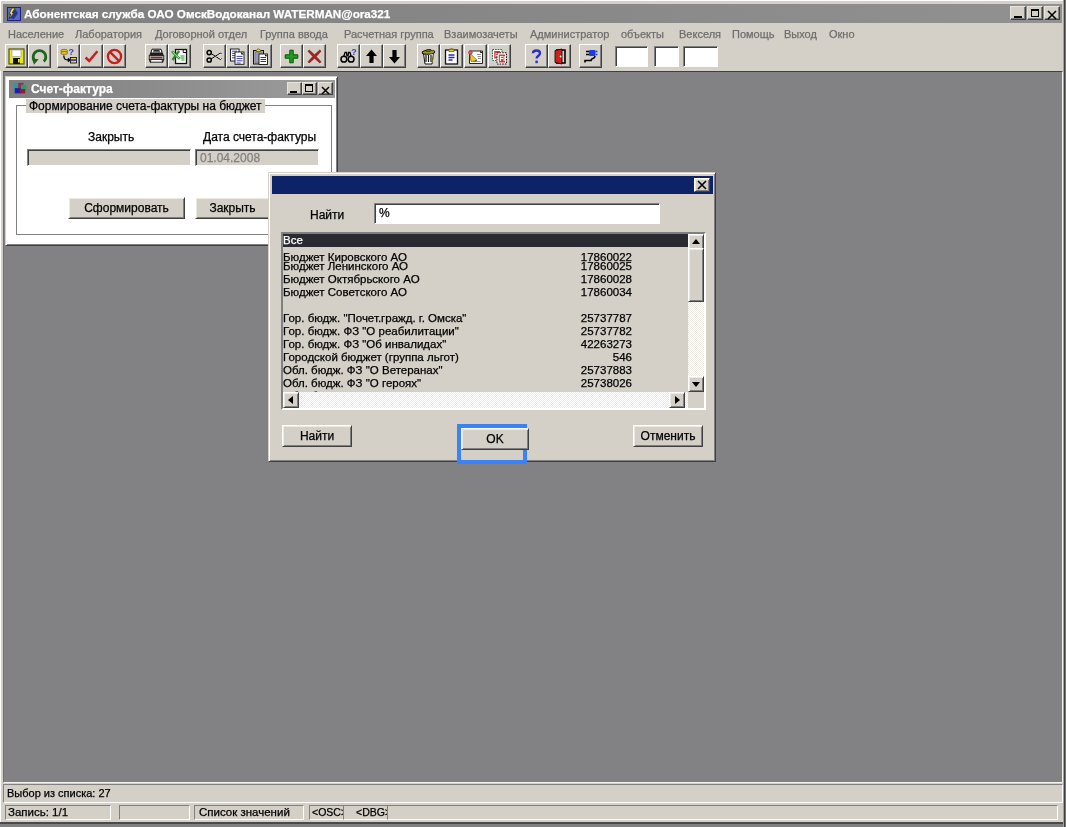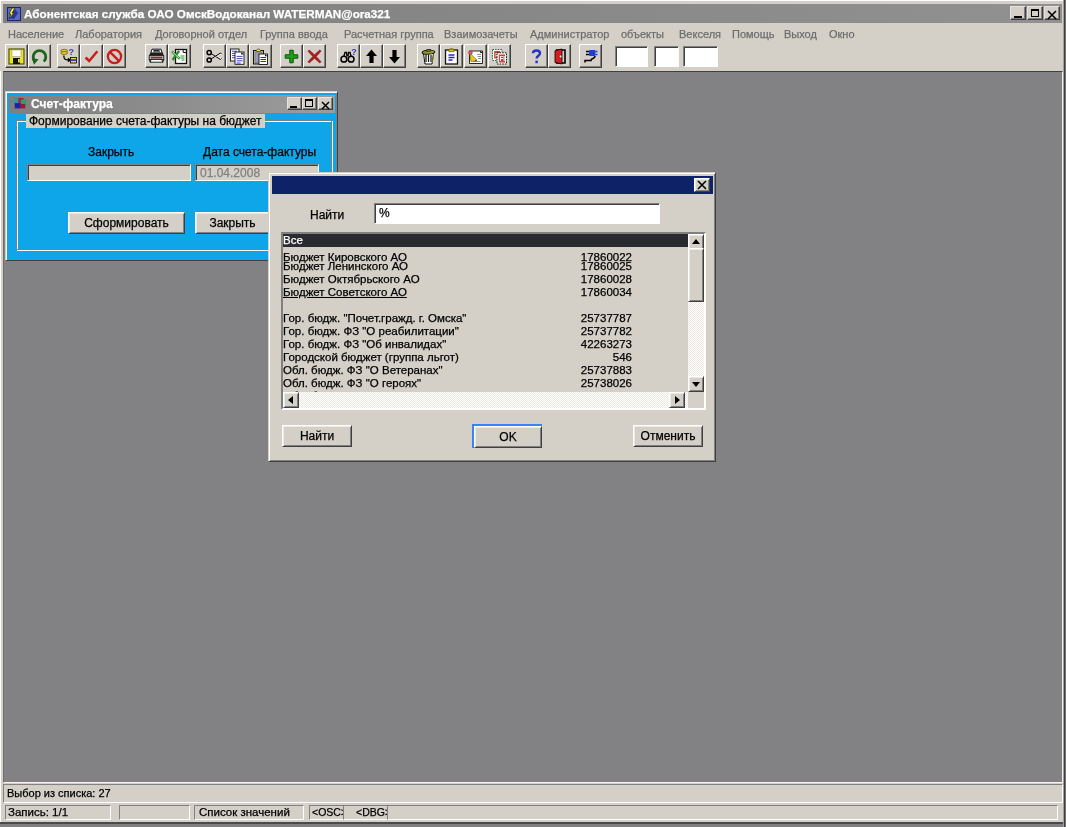--- a/index.html
+++ b/index.html
@@ -26,22 +26,22 @@
   box-shadow:inset -1px -1px 0 #808080; }
 .tbtn svg { position:absolute; left:2px; top:3px; }
 .tbox { position:absolute; top:2px; height:21px; background:#fff;
   border:1px solid; border-color:#808080 #fff #fff #808080;
   box-shadow:inset 1px 1px 0 #404040; }
 
 #mdi { left:3px; top:71px; width:1060px; height:712px; background:#828284;
   border-top:1px solid #404040; border-left:1px solid #6e6e6e;
   border-right:1px solid #f4f2ee; border-bottom:1px solid #f4f2ee; }
 
-.raised { background:#0ea5e9; border:1px solid; border-color:#d4d0c8 #404040 #404040 #d4d0c8;
-  box-shadow:inset 1px 1px 0 #fff, inset -1px -1px 0 #808080;margin-top:15px; }
+.raised { background:#ffffff; border:1px solid; border-color:#d4d0c8 #404040 #404040 #d4d0c8;
+  box-shadow:inset 1px 1px 0 #fff, inset -1px -1px 0 #808080; }
 .btn { background:#d4d0c8; border:1px solid; border-color:#fff #404040 #404040 #fff;
   box-shadow:inset 1px 1px 0 #ece9e2, inset -1px -1px 0 #808080;
   font-size:12px; color:#000; text-align:center; }
 
 #childwin { left:5px; top:76px; width:333px; height:170px; }
 #ctitle { position:absolute; left:3px; top:3px; width:326px; height:18px;
   background:linear-gradient(90deg,#7f7f7f,#9c9c9c);
   color:#fff; font-weight:bold; line-height:18px; }
 #ctitle span { position:absolute; left:22px; top:0; }
 .cbtn { position:absolute; top:2px; width:15px; height:13px; background:#d4d0c8;
@@ -339,21 +339,21 @@
           <path d="M3 2 L11 10 M11 2 L3 10" stroke="#000" stroke-width="1.6"></path>
         </svg></div>
     <span class="flabel" style="left:41px;top:35px">Найти</span>
     <div class="abs" style="left:105px;top:30px;width:286px;height:21px;background:#fff;border:1px solid;border-color:#808080 #fff #fff #808080;box-shadow:inset 1px 1px 0 #404040;font-size:12px;line-height:19px;padding-left:4px">%</div>
     <div id="listbox">
       <div style="position:absolute;left:0;top:0;width:405px;height:192px;overflow:hidden">
         <div class="lrow sel" style="top:0">Все</div>
         <div class="lrow" style="top:17px;">Бюджет Кировского АО<span class="num">17860022</span></div>
         <div class="lrow" style="top:26px;">Бюджет Ленинского АО<span class="num">17860025</span></div>
         <div class="lrow" style="top:39px;">Бюджет Октябрьского АО<span class="num">17860028</span></div>
-        <div class="lrow" style="top:52px;text-decoration:underline;">Бюджет Советского АО<span class="num">17860034</span></div>
+        <div class="lrow" style="top:52px;">Бюджет Советского АО<span class="num">17860034</span></div>
         <div class="lrow" style="top:78px;">Гор. бюдж. "Почет.гражд. г. Омска"<span class="num">25737787</span></div>
         <div class="lrow" style="top:91px;">Гор. бюдж. ФЗ "О реабилитации"<span class="num">25737782</span></div>
         <div class="lrow" style="top:104px;">Гор. бюдж. ФЗ "Об инвалидах"<span class="num">42263273</span></div>
         <div class="lrow" style="top:117px;">Городской бюджет (группа льгот)<span class="num">546</span></div>
         <div class="lrow" style="top:130px;">Обл. бюдж. ФЗ "О Ветеранах"<span class="num">25737883</span></div>
         <div class="lrow" style="top:143px;">Обл. бюдж. ФЗ "О героях"<span class="num">25738026</span></div>
         <div class="lrow" style="top:156px;">Обл. бюдж. ФЗ "О ветеранах"<span class="num">25737884</span></div>
       </div>
 
       <div style="position:absolute;right:0;top:0;width:16px;height:158px">
@@ -372,21 +372,21 @@
         <div class="sbtn" style="left:0;top:0"><svg width="14" height="14" viewBox="0 0 14 14">
               <path d="M4 7 L9 3 V11 Z" fill="#000"></path>
             </svg></div>
         <div class="sbtn" style="left:386px;top:0"><svg width="14" height="14" viewBox="0 0 14 14">
               <path d="M10 7 L5 3 V11 Z" fill="#000"></path>
             </svg></div>
       </div>
       <div style="position:absolute;right:0;top:158px;width:16px;height:16px;background:#d4d0c8"></div>
     </div>
     <div class="btn" style="position:absolute;left:13px;top:252px;width:70px;height:22px;line-height:20px">Найти</div>
-    <div style="position:absolute;left:203px;top:251px;width:70px;height:24px;border:2px solid #3b82f6">
+    <div style="position:absolute;left:188px;top:251px;width:70px;height:40px;border:4px solid #3b82f6">
       <div class="btn" style="width:68px;height:22px;line-height:20px">OK</div>
     </div>
     <div class="btn" style="position:absolute;left:364px;top:252px;width:70px;height:22px;line-height:20px">Отменить</div>
   </div>
 
   <div class="abs" id="status1"><span style="padding-left:3px">Выбор из списка: 27</span></div>
   <div class="abs" id="status2">
     <div class="spanel" style="left:2px;width:106px;padding-left:2px">Запись: 1/1</div>
     <div class="spanel" style="left:116px;width:71px"></div>
     <div class="spanel" style="left:191px;width:110px">Список значений</div>

